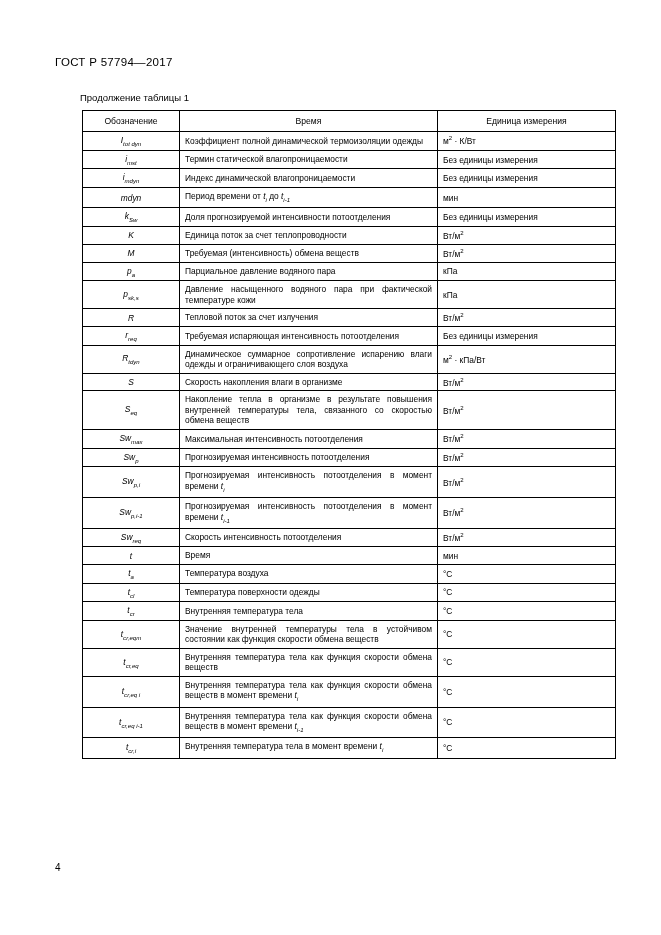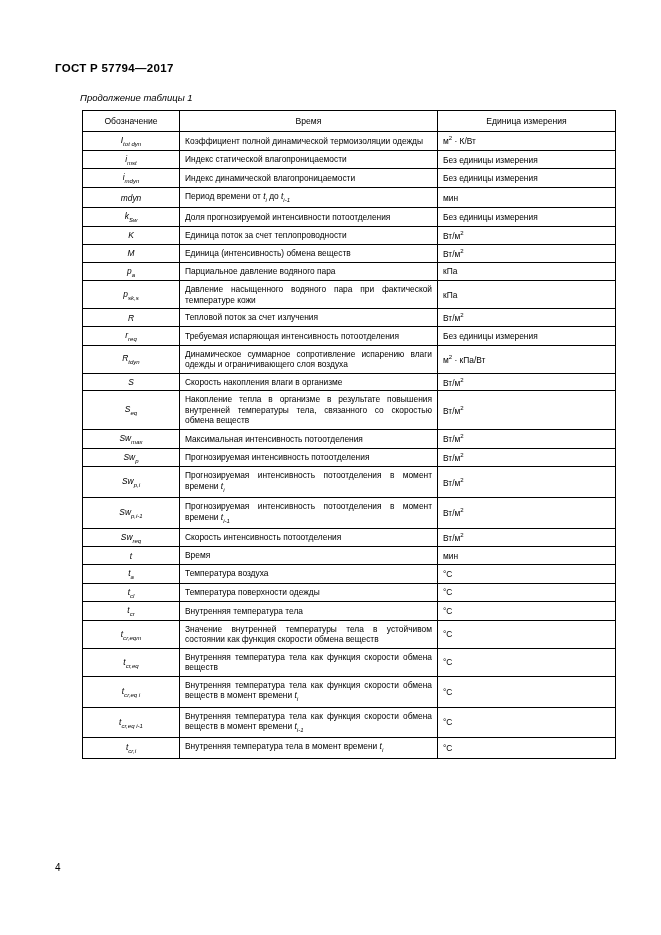--- a/index.html
+++ b/index.html
@@ -17,31 +17,30 @@
   }
   .page {
     position: absolute;
     left: 0; top: 0;
     width: 661px;
     height: 935px;
   }
   .doc-header {
     position: absolute;
     left: 55px;
-    top: 62px;
+    top: 56px;
     font-size: 11.5px;
-    font-weight: bold;
+    font-weight: normal;
     letter-spacing: 0.3px;
   }
   .table-caption {
     position: absolute;
     left: 80px;
     top: 92px;
     font-size: 9.5px;
-    font-style: italic;
   }
   table.main {
     position: absolute;
     left: 82px;
     top: 110px;
     width: 533px;
     border-collapse: collapse;
     table-layout: fixed;
   }
   table.main td, table.main th {
@@ -119,21 +118,21 @@
       </tr>
     </thead>
     <tbody id="tbody">
         <tr>
           <td class="sym">I<sub>tot dyn</sub></td>
           <td class="term">Коэффициент полной динамической термоизоляции одежды</td>
           <td class="unit">м<sup>2</sup> · К/Вт</td>
         </tr>
         <tr>
           <td class="sym">i<sub>mst</sub></td>
-          <td class="term">Индекс статической влагопроницаемости</td>
+          <td class="term">Термин статической влагопроницаемости</td>
           <td class="unit">Без единицы измерения</td>
         </tr>
         <tr>
           <td class="sym">i<sub>mdyn</sub></td>
           <td class="term">Индекс динамической влагопроницаемости</td>
           <td class="unit">Без единицы измерения</td>
         </tr>
         <tr>
           <td class="sym">mdyn</td>
           <td class="term">Период времени от <i>t<sub>i</sub></i> до <i>t<sub>i-1</sub></i></td>
@@ -144,21 +143,21 @@
           <td class="term">Доля прогнозируемой интенсивности потоотделения</td>
           <td class="unit">Без единицы измерения</td>
         </tr>
         <tr>
           <td class="sym">K</td>
           <td class="term">Единица поток за счет теплопроводности</td>
           <td class="unit">Вт/м<sup>2</sup></td>
         </tr>
         <tr>
           <td class="sym">M</td>
-          <td class="term">Единица (интенсивность) обмена веществ</td>
+          <td class="term">Требуемая (интенсивность) обмена веществ</td>
           <td class="unit">Вт/м<sup>2</sup></td>
         </tr>
         <tr>
           <td class="sym">p<sub>a</sub></td>
           <td class="term">Парциальное давление водяного пара</td>
           <td class="unit">кПа</td>
         </tr>
         <tr>
           <td class="sym">p<sub>sk,s</sub></td>
           <td class="term">Давление насыщенного водяного пара при фактической температуре кожи</td>

